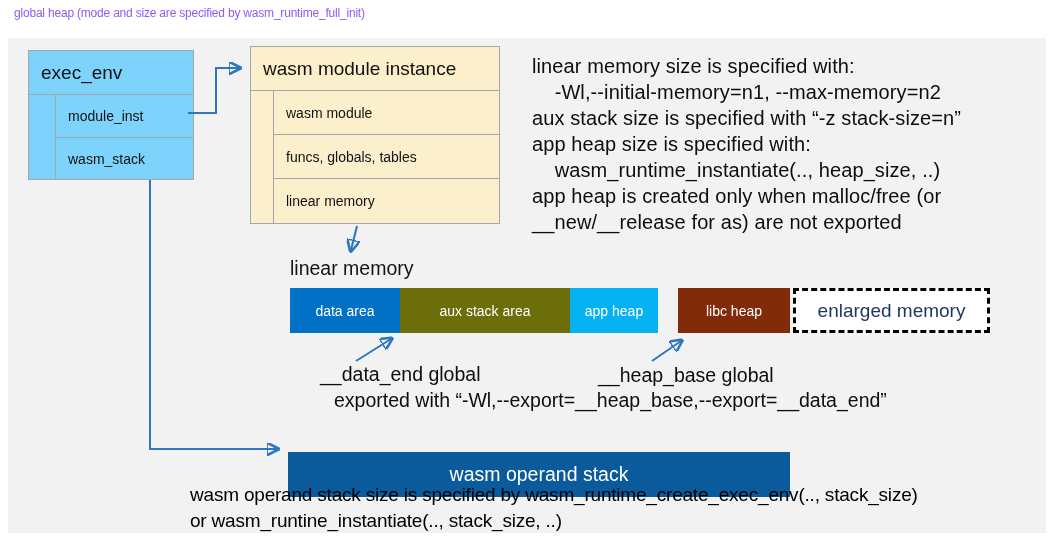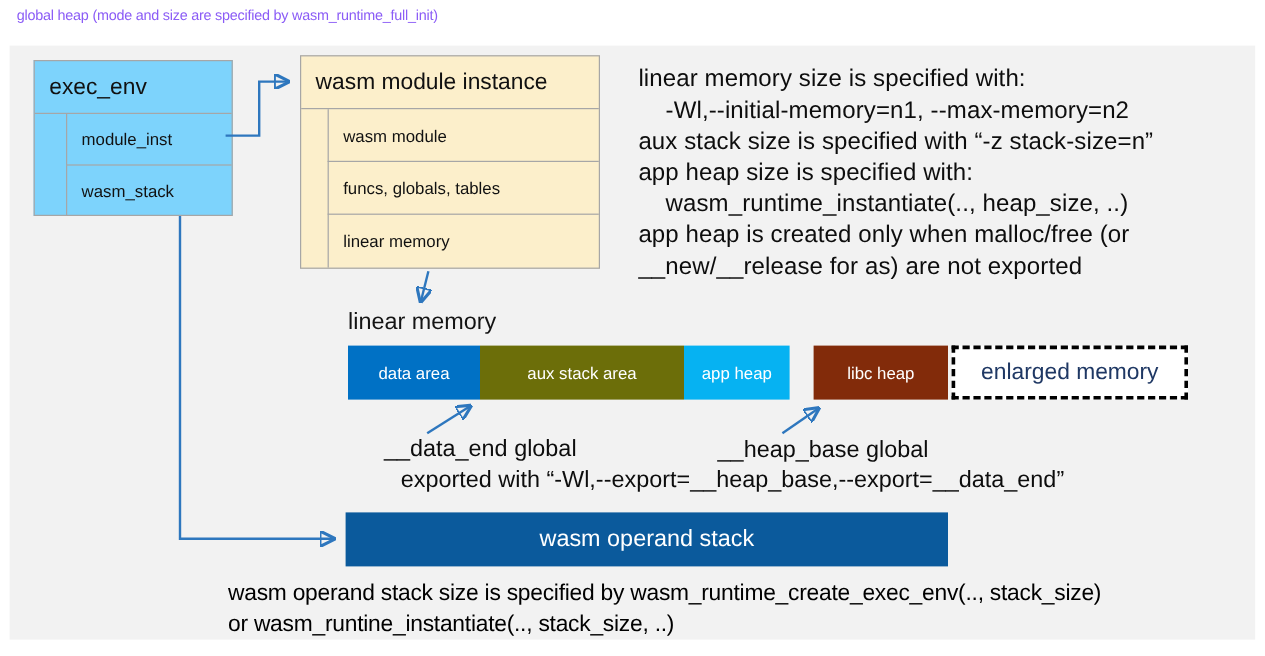--- a/index.html
+++ b/index.html
@@ -42,21 +42,21 @@
   .notes div{white-space:pre;}
   .lm-label{position:absolute;left:290px;top:257px;font-size:19.5px;color:#141414;}
   .seg{
     position:absolute;top:288px;height:45px;box-sizing:border-box;
     display:flex;align-items:center;justify-content:center;
     font-size:14px;white-space:nowrap;
   }
   .seg.dashed{border:3px dashed #000;background:#fff;font-size:19px;}
   .under-label{position:absolute;font-size:19.5px;color:#0d0d0d;white-space:pre;}
   .opstack{
-    position:absolute;left:288px;top:427px;width:502px;height:45px;
+    position:absolute;left:288px;top:452px;width:502px;height:45px;
     background:#0B5A9C;color:#fff;
     display:flex;align-items:center;justify-content:center;
     font-size:19.5px;
   }
   .bottom-notes{
     position:absolute;left:190px;top:482px;
     font-size:19px;line-height:26px;letter-spacing:-0.2px;color:#000;
   }
   .bottom-notes div{white-space:pre;}
   svg.arrows{position:absolute;left:0;top:0;pointer-events:none;}

